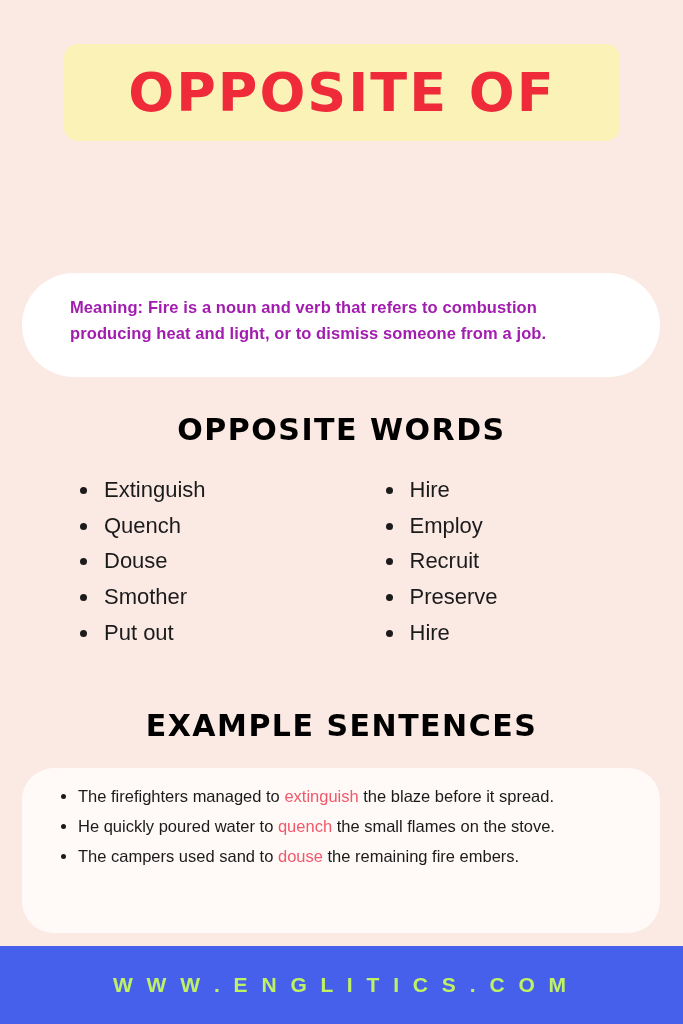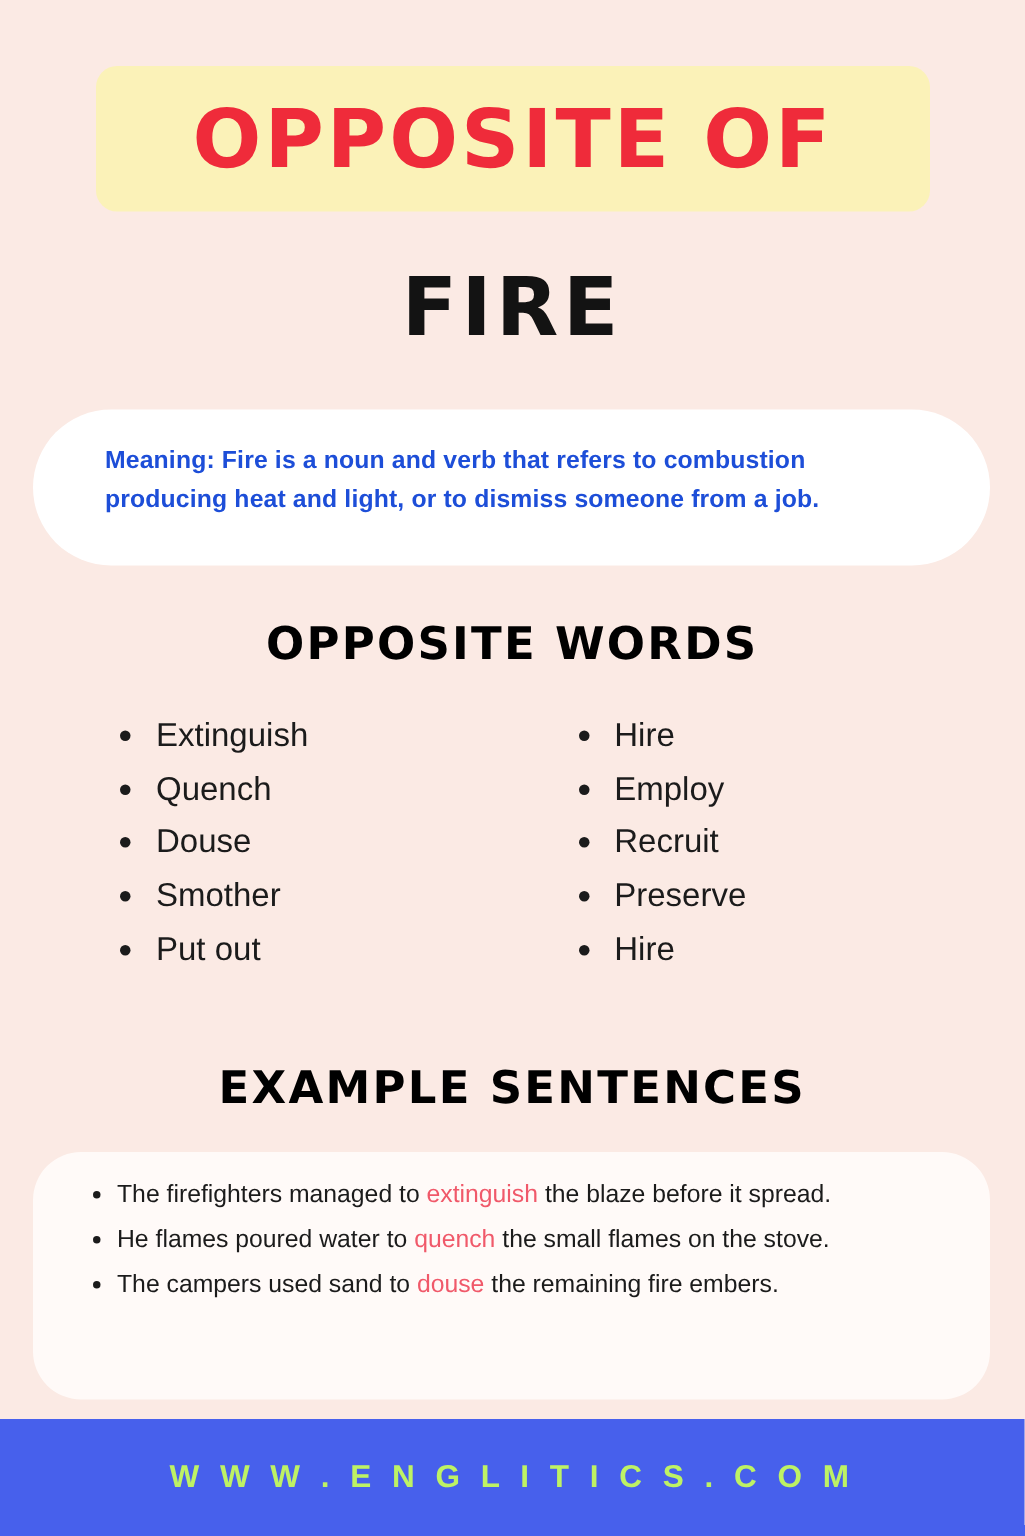--- a/index.html
+++ b/index.html
@@ -68,21 +68,21 @@
     height: 104px;
     background: #ffffff;
     border-radius: 52px;
     box-sizing: border-box;
     padding: 22px 46px 0 48px;
   }
   .meaning-text {
     font-family: "Liberation Sans", sans-serif;
     font-size: 16.5px;
     font-weight: bold;
-    color: #1d4ed8;
+    color: #a21caf;
     line-height: 1.55;
     letter-spacing: 0.1px;
   }
 
   
   .section-heading {
     position: absolute;
     width: 683px;
     left: 0;
     text-align: center;
@@ -171,21 +171,20 @@
 </style>
 </head>
 <body>
 
 <div class="page">
 
   <div class="title-band">
     <div class="title-text">OPPOSITE OF</div>
   </div>
 
-  <div class="word-title">FIRE</div>
 
   <div class="meaning-card">
     <div class="meaning-text">Meaning: Fire is a noun and verb that refers to combustion producing heat and light, or to dismiss someone from a job.</div>
   </div>
 
   <div class="section-heading" id="opposite-heading">OPPOSITE WORDS</div>
 
   <div class="words-wrap">
     <div class="words-col left">
       <ul>
@@ -208,21 +207,21 @@
   </div>
 
   <div class="section-heading" id="examples-heading">EXAMPLE SENTENCES</div>
 
   <div class="examples-card">
     <ul>
       <li>
         <span>The firefighters managed to </span><span class="hl">extinguish</span><span> the blaze before it spread.</span>
       </li>
       <li>
-        <span>He flames poured water to </span><span class="hl">quench</span><span> the small flames on the stove.</span>
+        <span>He quickly poured water to </span><span class="hl">quench</span><span> the small flames on the stove.</span>
       </li>
       <li>
         <span>The campers used sand to </span><span class="hl">douse</span><span> the remaining fire embers.</span>
       </li>
     </ul>
   </div>
 
   <div class="footer">
     <div class="footer-text">W W W . E N G L I T I C S . C O M</div>
   </div>

